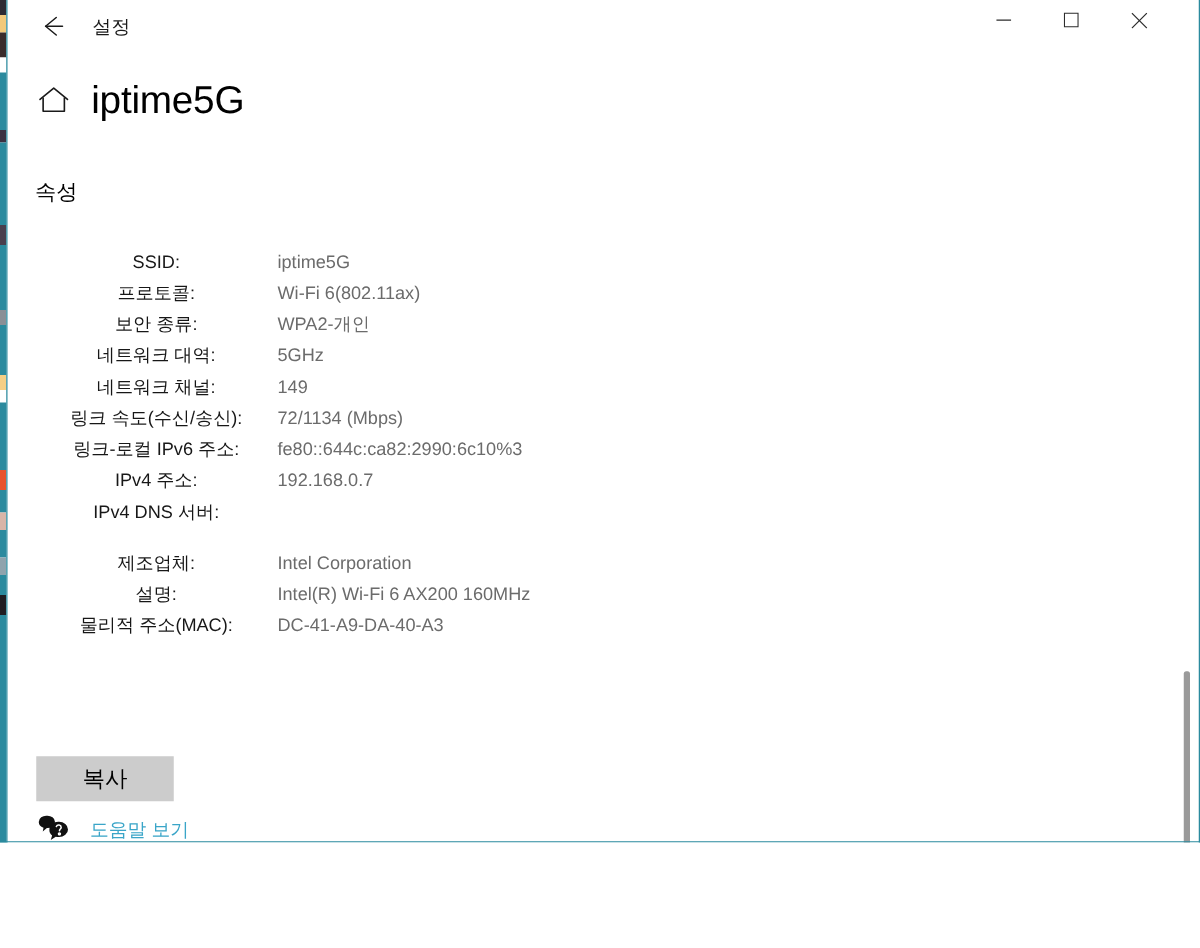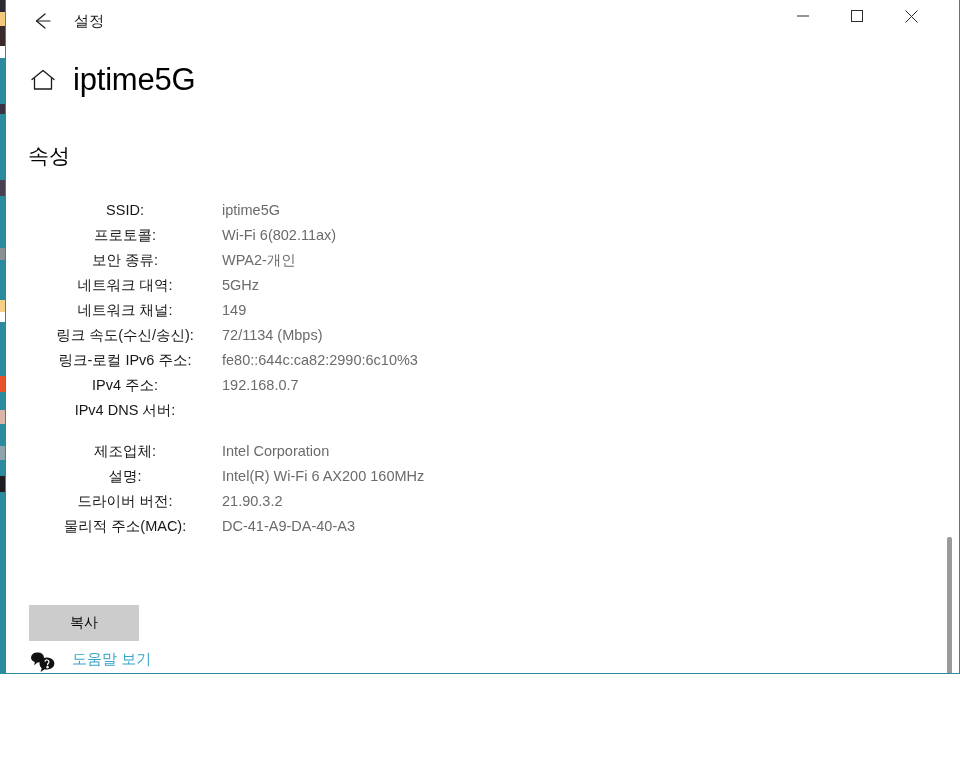--- a/index.html
+++ b/index.html
@@ -127,21 +127,21 @@
     font-size: 31px;
     font-weight: 400;
     color: #000000;
     letter-spacing: -.2px;
     line-height: 32px;
   }
 
   #section-title {
     position: absolute;
     left: 22px; top: 100px;
-    font-size: 21px;
+    font-size: 17px;
     font-weight: 400;
     color: #000000;
   }
 
   
   #props {
     position: absolute;
     left: 22px; top: 156px;
     width: 560px;
   }
@@ -169,32 +169,32 @@
 
   
   #copy-button {
     position: absolute;
     left: 23px; top: 563px;
     width: 110px;
     height: 36px;
     background: #cccccc;
     border: none;
     font-family: "Liberation Sans", "DejaVu Sans", sans-serif;
-    font-size: 14px;
+    font-size: 18px;
     color: #000000;
     cursor: pointer;
     padding: 0;
   }
 
   
   #help-row {
     position: absolute;
     left: 24px; top: 608px;
     display: flex;
-    align-items: flex-start;
+    align-items: flex-end;
   }
   #help-icon {
     width: 32px; height: 24px;
     display: flex;
     align-items: center;
     margin-right: 10px;
   }
   #help-link {
     font-size: 15px;
     color: #3aa5c8;
@@ -338,24 +338,20 @@
         </div>
         <div class="prop-row spacer-before">
           <div class="prop-label">제조업체:</div>
           <div class="prop-value">Intel Corporation</div>
         </div>
         <div class="prop-row">
           <div class="prop-label">설명:</div>
           <div class="prop-value">Intel(R) Wi-Fi 6 AX200 160MHz</div>
         </div>
         <div class="prop-row">
-          <div class="prop-label">드라이버 버전:</div>
-          <div class="prop-value">21.90.3.2</div>
-        </div>
-        <div class="prop-row">
           <div class="prop-label">물리적 주소(MAC):</div>
           <div class="prop-value">DC-41-A9-DA-40-A3</div>
         </div>
       </div>
 
     <button id="copy-button" style="background: rgb(204, 204, 204);">복사</button>
 
     <div id="help-row">
       <div id="help-icon">
         <svg width="30" height="22" viewBox="0 0 30 22">

